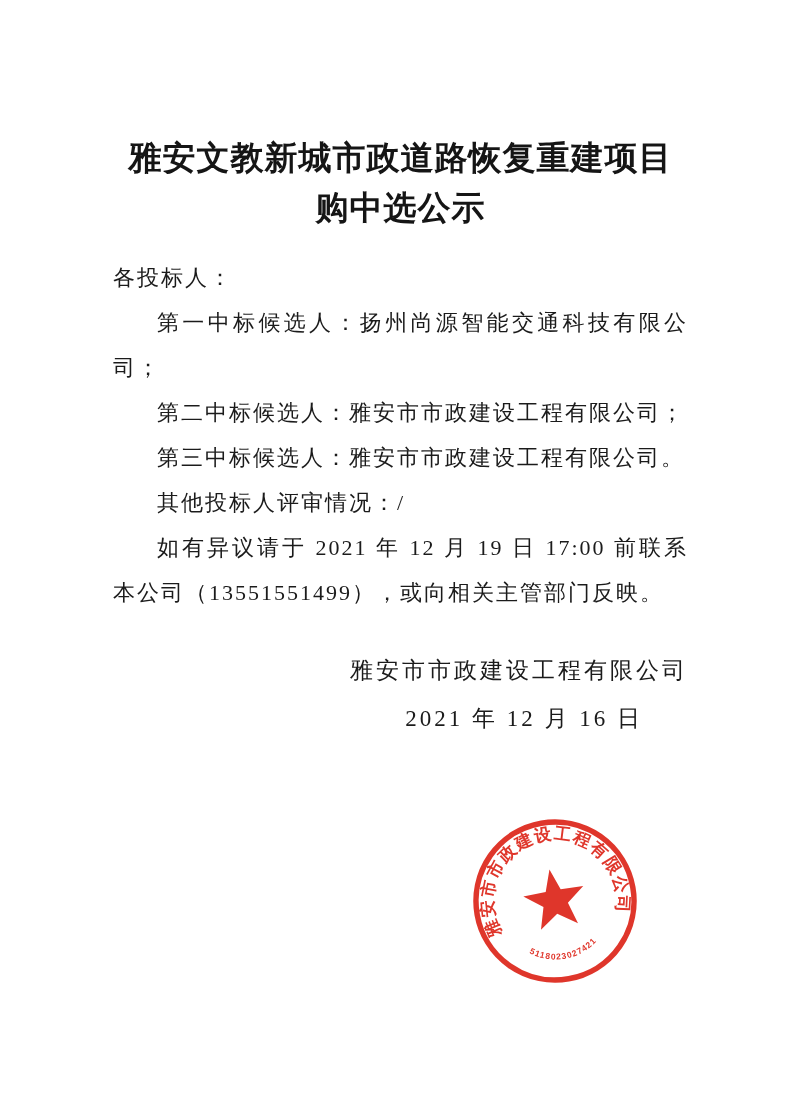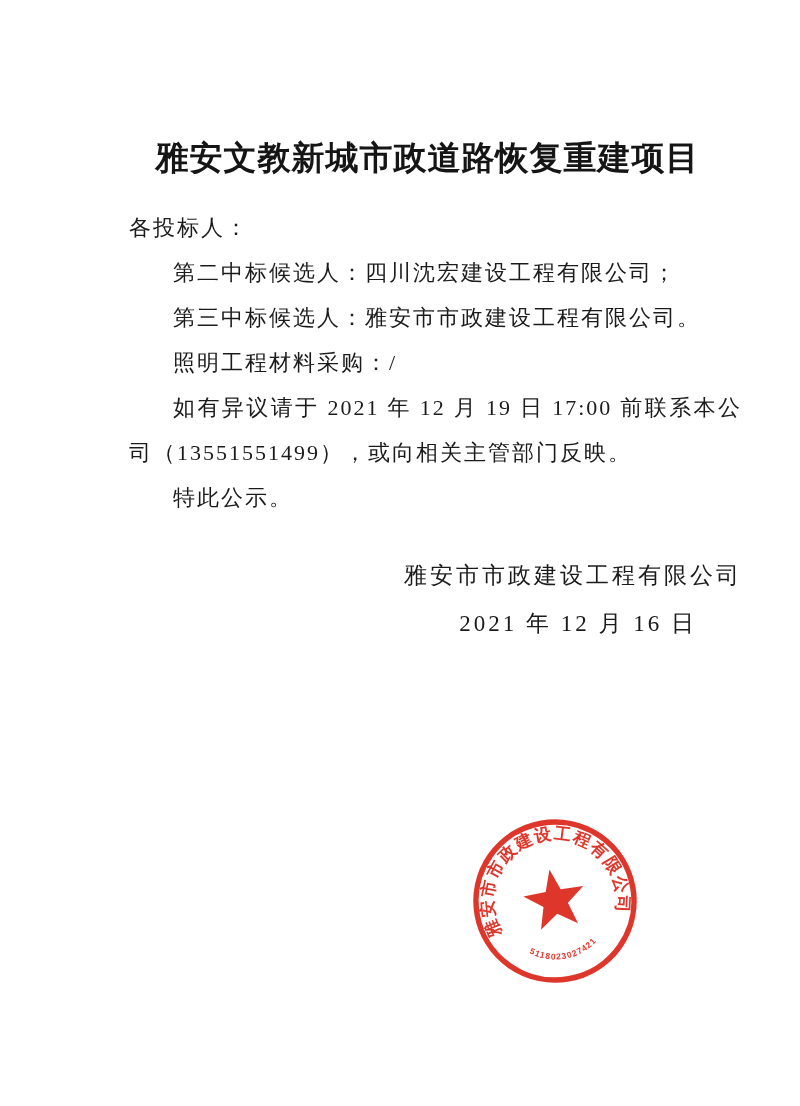--- a/index.html
+++ b/index.html
@@ -9,39 +9,38 @@
     height: 1106px;
     position: relative;
     overflow: hidden;
     font-family: "Liberation Serif", "DejaVu Serif", serif;
     color: #1b1b1b;
   }
   .page {
     position: absolute;
     inset: 0;
     background: #ffffff;
-    padding: 133px 58px 0 113px;
+    padding: 133px 112px 0 113px;
   }
   .doc-title {
     text-align: center;
     font-family: "Liberation Sans", "DejaVu Sans", sans-serif;
     font-weight: 700;
     font-size: 33px;
     line-height: 50px;
     letter-spacing: 1px;
     color: #151515;
   }
   .doc-title span { display: block; }
   .body-text {
     margin-top: 22px;
     font-size: 22px;
     line-height: 45px;
     letter-spacing: 2px;
     text-align: justify;
-    margin-left: 16px;
   }
   .salutation { text-indent: 0; }
   .para { text-indent: 2em; }
   .signature {
     margin-top: 32px;
     font-size: 23px;
     line-height: 48px;
     letter-spacing: 3px;
     text-align: right;
   }
@@ -57,29 +56,30 @@
     pointer-events: none;
   }
 </style>
 </head>
 <body>
 
 <div class="page">
 
   <h1 class="doc-title">
     <span>雅安文教新城市政道路恢复重建项目</span>
+    <span>购中选公示</span>
   </h1>
 
   <div class="body-text">
     <p class="salutation">各投标人：</p>
-    <p class="para">第二中标候选人：四川沈宏建设工程有限公司；</p>
+    <p class="para">第一中标候选人：扬州尚源智能交通科技有限公司；</p>
+    <p class="para">第二中标候选人：雅安市市政建设工程有限公司；</p>
     <p class="para">第三中标候选人：雅安市市政建设工程有限公司。</p>
-    <p class="para">照明工程材料采购：/</p>
+    <p class="para">其他投标人评审情况：/</p>
     <p class="para">如有异议请于 2021 年 12 月 19 日 17:00 前联系本公司（13551551499），或向相关主管部门反映。</p>
-    <p class="para">特此公示。</p>
   </div>
 
   <div class="signature">
     <div class="sig-company">雅安市市政建设工程有限公司</div>
     <div class="sig-date">2021 年 12 月 16 日</div>
   </div>
 
 </div>
 
 <svg class="seal" viewBox="0 0 170 170" xmlns="http://www.w3.org/2000/svg" aria-hidden="true">

